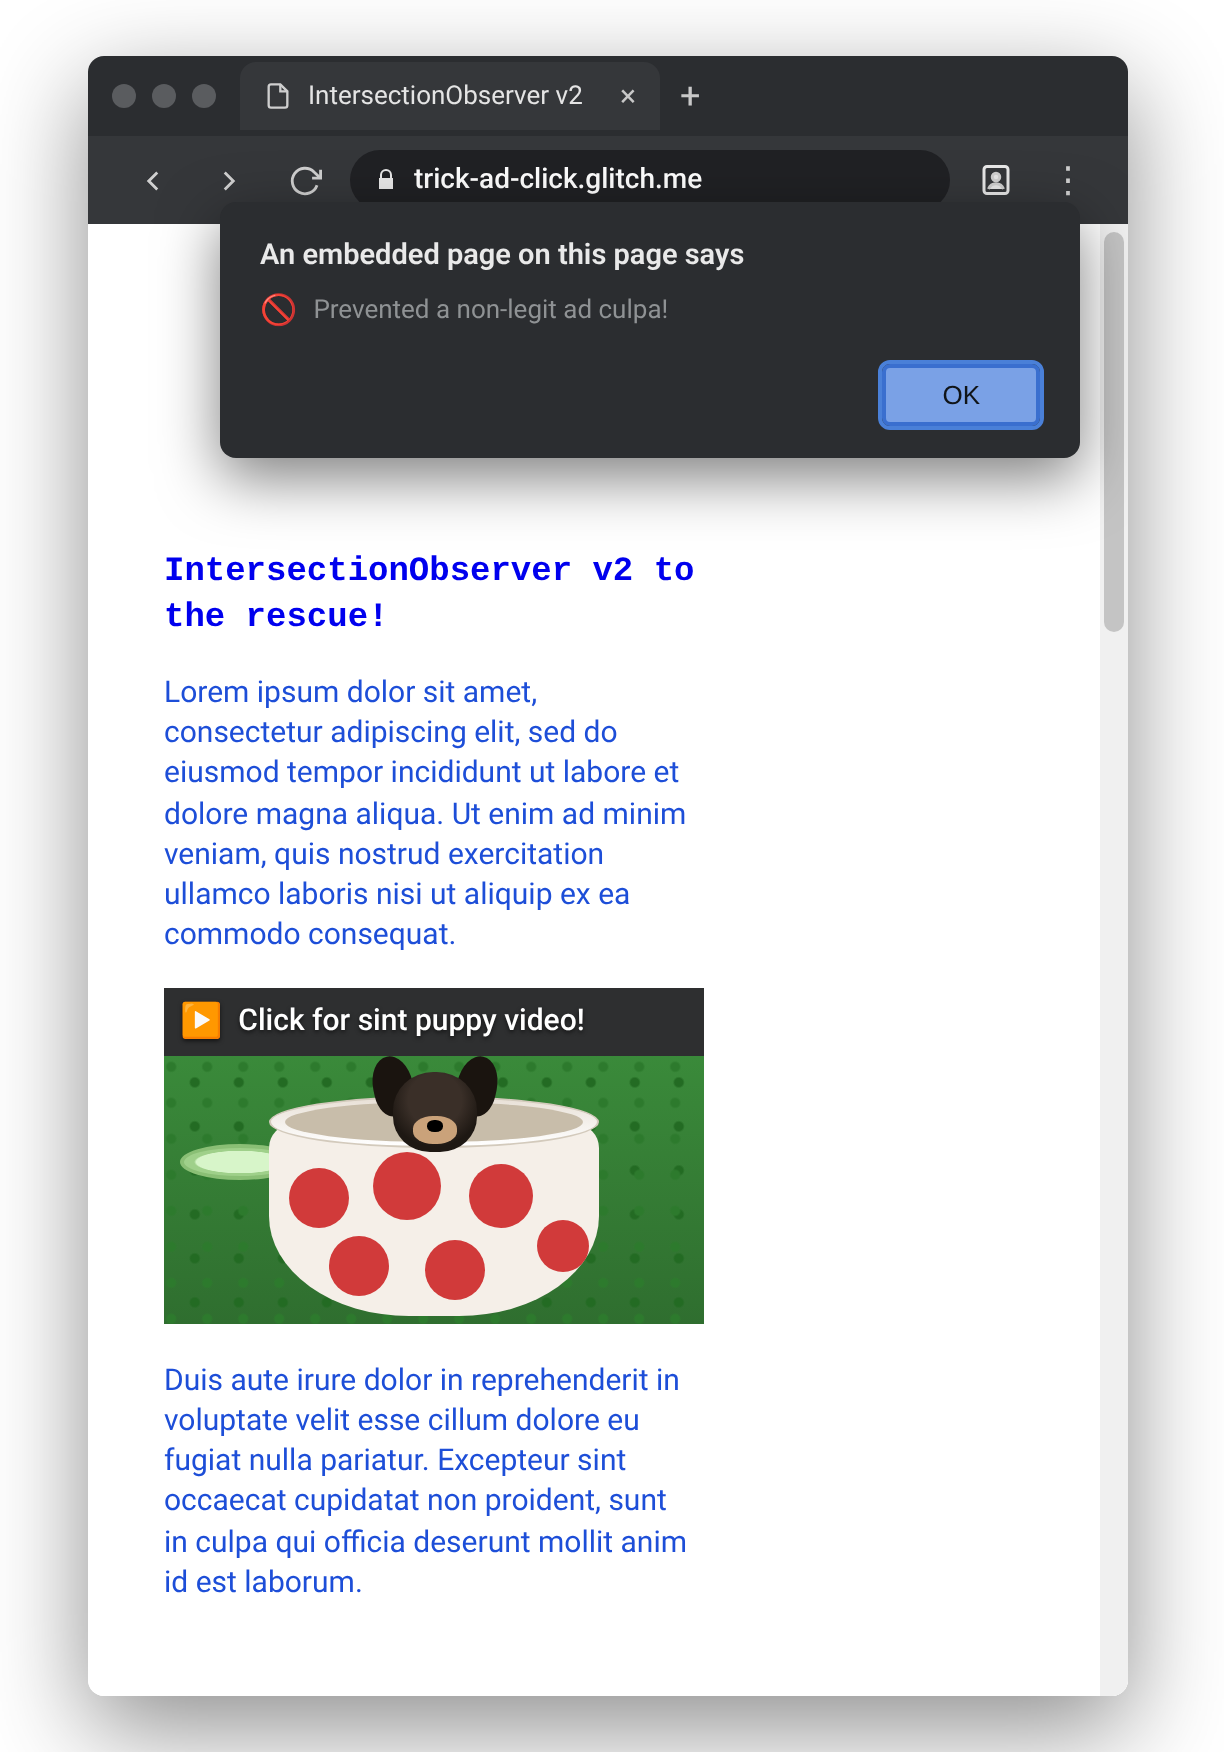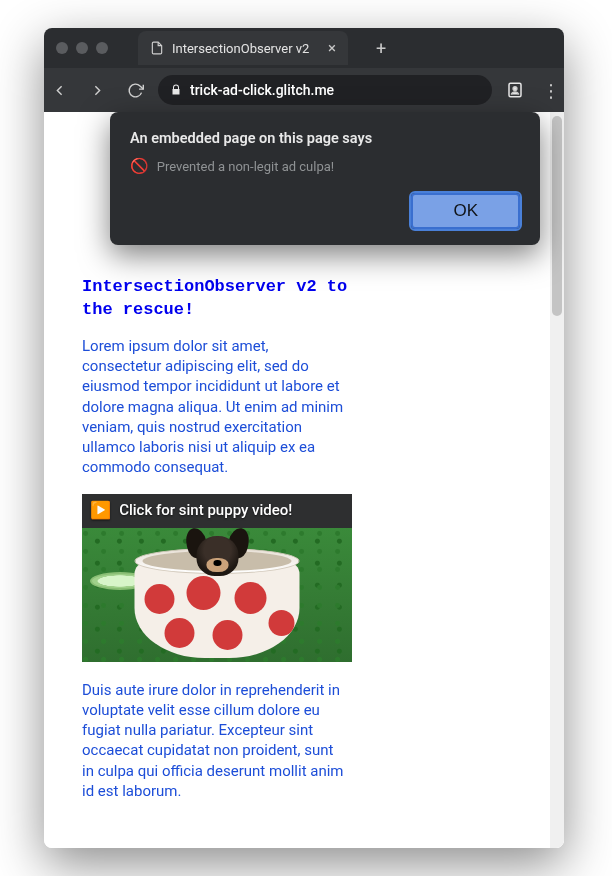--- a/index.html
+++ b/index.html
@@ -17,40 +17,40 @@
     background: #fff;
     border-radius: 8px;
     box-shadow: 0 16px 50px rgba(0,0,0,0.45);
     overflow: hidden;
     display: flex;
     flex-direction: column;
   }
   .chrome-top { background: #2b2d30; }
   .tab-strip {
     display: flex; align-items: center;
-    height: 40px; padding: 0 8px; gap: 18px;
+    height: 40px; padding: 0 8px;
   }
   .traffic { display: flex; gap: 8px; margin-right: 12px; margin-left: 4px; }
   .dot { width: 12px; height: 12px; border-radius: 50%; background: #5a5c5f; }
   .tab {
     display: flex; align-items: center; gap: 8px;
     background: #35373a; color: #e4e4e4;
     height: 34px; padding: 0 12px;
     border-radius: 8px 8px 0 0;
     font-size: 13px;
     min-width: 210px;
   }
   .tab .page-icon svg { width: 14px; height: 14px; display:block; }
   .tab-title { flex: 1; white-space: nowrap; overflow: hidden; text-overflow: ellipsis; }
   .tab .close { color: #c8c8c8; font-size: 15px; line-height: 1; cursor: pointer; }
   .new-tab { color: #c8c8c8; font-size: 18px; margin-left: 10px; cursor: pointer; }
   .toolbar {
     display: flex; align-items: center;
     background: #35373a; height: 44px;
-    padding: 0 0; gap: 8px;
+    padding: 0 17px; gap: 8px;
   }
   .tb-btn {
     width: 30px; height: 30px;
     display: flex; align-items: center; justify-content: center;
     color: #cfcfcf; cursor: pointer; border-radius: 50%;
   }
   .tb-btn svg { width: 17px; height: 17px; stroke: #cfcfcf; fill: none; stroke-width: 2; }
   .omnibox {
     flex: 1; display: flex; align-items: center; gap: 8px;
     background: #202124; border-radius: 16px;
@@ -58,38 +58,38 @@
     color: #e8e8e8; font-size: 14px;
   }
   .lock { color: #e8e8e8; }
   .lock svg { width: 12px; height: 12px; fill: #e8e8e8; display:block; }
   .url { color: #fff; font-weight: 500; }
   .menu-dots { color: #cfcfcf; font-size: 18px; cursor:pointer; padding:0 4px;}
   .profile svg { width:18px; height:18px; fill:#e8e8e8; }
   
   .dialog {
     position: absolute;
-    top: 84px; left: 66px; right: 24px;
+    top: 73px; left: 66px; right: 24px;
     background: #2b2d30;
     border-radius: 8px;
     padding: 18px 20px 16px 20px;
     box-shadow: 0 10px 30px rgba(0,0,0,0.5);
     z-index: 50;
   }
   .dialog-title { color: #e9e9e9; font-size: 14.5px; font-weight: 600; margin-bottom: 10px; }
   .dialog-msg { display:flex; align-items:center; gap:8px; color:#8f9294; font-size:13px; }
   .dialog-msg .no-icon { color: #cf3e36; font-size: 15px; }
   .dialog-actions { display:flex; justify-content:flex-end; margin-top: 18px; }
   .ok-btn {
     background: #7aa1e6;
     border: 2px solid #3a6fcf;
     outline: 2px solid #4a80d8;
     color: #101418;
-    font-size: 17px; font-weight: 500;
-    padding: 6px 40px;
+    font-size: 13px; font-weight: 500;
+    padding: 6px 28px;
     border-radius: 4px;
     cursor: pointer;
   }
   
   .viewport {
     flex: 1; background: #fff; overflow-y: auto;
     position: relative;
   }
   .page {
     padding: 0 22px 24px 22px;

